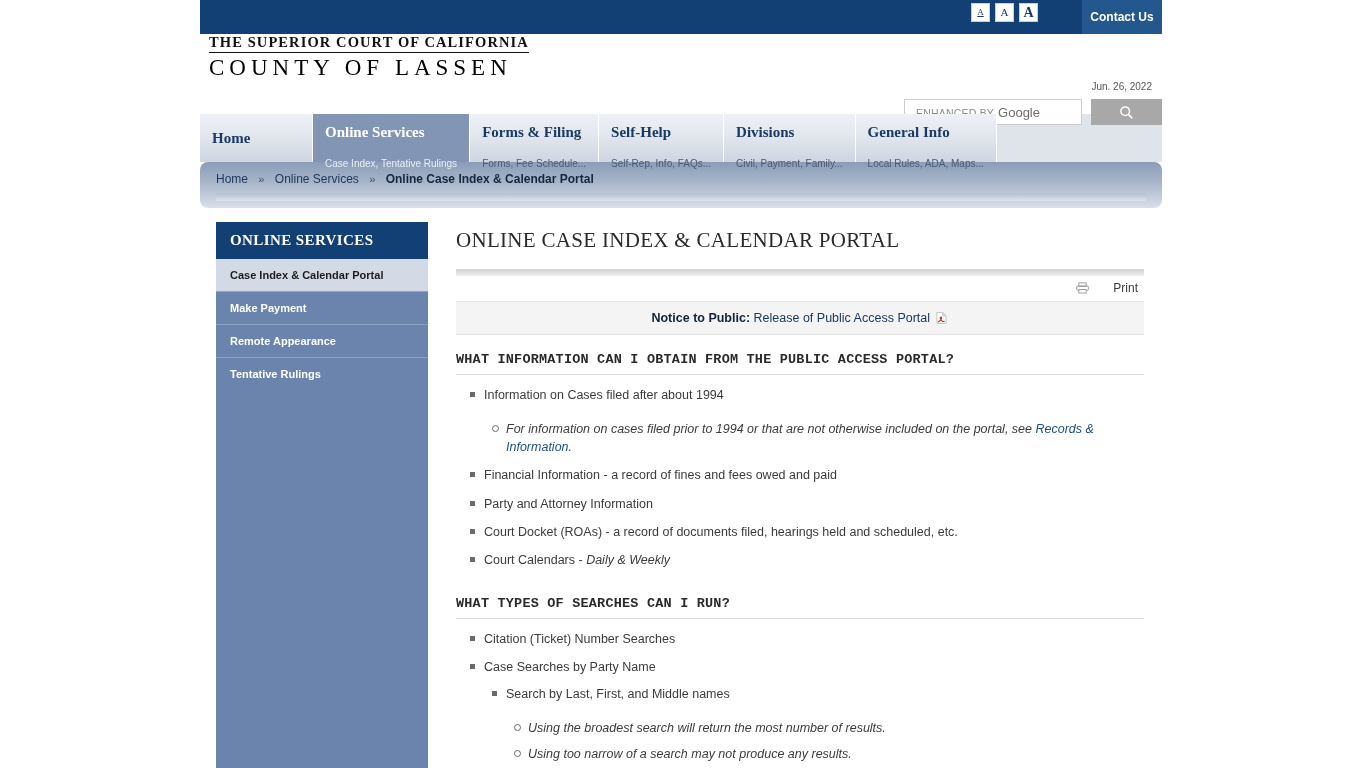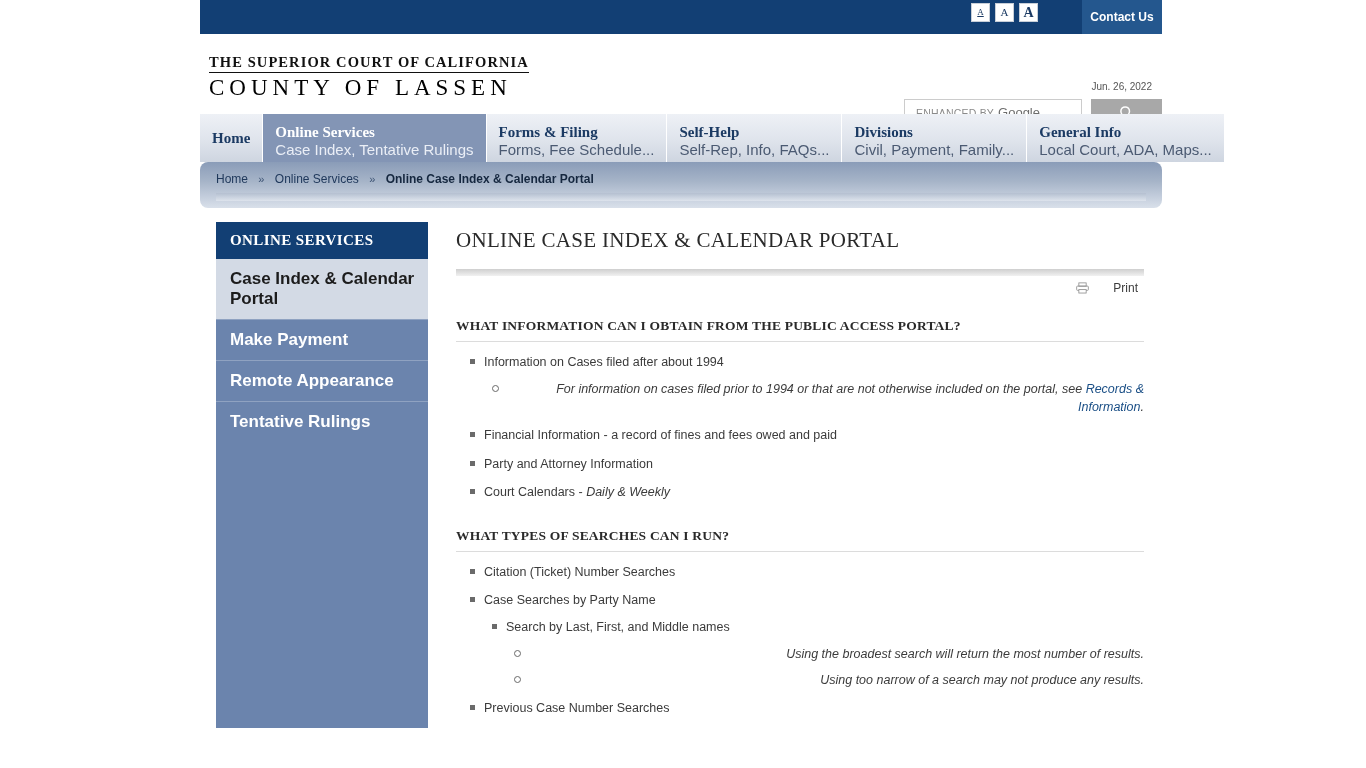--- a/index.html
+++ b/index.html
@@ -65,21 +65,21 @@
   }
 
   
   .masthead {
     position: relative;
     height: 80px;
     background: #ffffff;
   }
   .logo {
     position: absolute;
-    left: 9px; top: 20px;
+    left: 9px; top: 0;
     cursor: pointer;
   }
   .logo-line1 {
     font-family: "Liberation Serif", serif;
     font-size: 14.5px;
     font-weight: bold;
     letter-spacing: 1.1px;
     color: #111111;
     border-bottom: 1.5px solid #111111;
     padding-bottom: 1px;
@@ -155,24 +155,24 @@
   .nav-title {
     font-family: "Liberation Serif", serif;
     font-size: 15px;
     font-weight: bold;
     color: #1b3a63;
     white-space: nowrap;
     margin-top: 6px;
   }
   .nav-item.active .nav-title { color: #ffffff; }
   .nav-sub {
-    font-size: 15px;
+    font-size: 10px;
     color: #4b5a72;
     white-space: nowrap;
-    margin-top: 0;
+    margin-top: 17px;
   }
   .nav-item.active .nav-sub { color: #eaeef6; }
   .nav-item:first-child .nav-title { margin-top: 12px; }
 
   
   .crumbbar {
     height: 46px;
     background: linear-gradient(to bottom, #8a9cb8 0%, #a6b4c8 42%, #c3cddc 75%, #d9e0ea 100%);
     padding: 10px 0 0 16px;
     border-radius: 8px;
@@ -215,21 +215,21 @@
     background: #123f74;
     color: #ffffff;
     font-family: "Liberation Serif", serif;
     font-size: 15px;
     font-weight: bold;
     letter-spacing: 0.4px;
     padding: 10px 0 10px 14px;
   }
   .side-item {
     padding: 10px 0 10px 14px;
-    font-size: 17px;
+    font-size: 11px;
     font-weight: bold;
     color: #ffffff;
     border-top: 1px solid #8fa2c1;
     cursor: pointer;
   }
   .side-item.active {
     background: #d3dae5;
     color: #1c1c1c;
     border-top: none;
   }
@@ -270,21 +270,21 @@
     border-bottom: 1px solid #e4e4e4;
     text-align: center;
     padding: 9px 0;
     font-size: 12.5px;
     color: #1b3a63;
     cursor: pointer;
   }
   .notice b { color: #13243c; }
 
   .sect-head {
-    font-family: Liberation Serif, serif;
+    font-family: Liberation Mono, monospace;
     font-size: 13.5px;
     font-weight: bold;
     color: #2a2a2a;
     letter-spacing: 0.2px;
     padding: 17px 0 7px 0;
     border-bottom: 1px solid #dcdcdc;
   }
   ul.lvl1 {
     margin: 11px 0 0 0;
     padding-left: 28px;
@@ -316,24 +316,23 @@
     margin-bottom: 8px;
   }
   ul.lvl2 > li.sq::before {
     content: "";
     position: absolute;
     left: -14px; top: 6px;
     width: 5px; height: 5px;
     background: #6a6a6a;
   }
   ul.lvl3 {
-    margin: 9px 0 2px 0;
+    margin: 16px 0 2px 0;
     padding-left: 22px;
     list-style: none;
-    text-align: right;
   }
   ul.lvl3 > li {
     position: relative;
     font-size: 12.5px;
     color: #3b3b3b;
     font-style: italic;
     margin-bottom: 8px;
   }
   ul.lvl3 > li::before {
     content: "";
@@ -404,21 +403,21 @@
       <div class="nav-item">
         <div class="nav-title">Self-Help</div>
         <div class="nav-sub">Self-Rep, Info, FAQs...</div>
       </div>
       <div class="nav-item">
         <div class="nav-title">Divisions</div>
         <div class="nav-sub">Civil, Payment, Family...</div>
       </div>
       <div class="nav-item">
         <div class="nav-title">General Info</div>
-        <div class="nav-sub">Local Court, ADA, Maps...</div>
+        <div class="nav-sub">Local Rules, ADA, Maps...</div>
       </div>
     </div>
 
     <div class="crumbbar">
       <div class="crumbs">
         <span class="crumb-link">Home</span>
         <span class="crumb-sep">»</span>
         <span class="crumb-link">Online Services</span>
         <span class="crumb-sep">»</span>
         <span class="crumb-cur">Online Case Index &amp; Calendar Portal</span>
@@ -443,33 +442,43 @@
 
         <div class="print-row">
           <svg width="13" height="12" viewBox="0 0 16 14">
             <rect x="3.5" y="0.7" width="9" height="4" fill="none" stroke="#8c8c8c" stroke-width="1"></rect>
             <rect x="0.8" y="4.7" width="14.4" height="5.2" rx="1" fill="none" stroke="#8c8c8c" stroke-width="1"></rect>
             <rect x="3.5" y="9" width="9" height="4.2" fill="#ffffff" stroke="#8c8c8c" stroke-width="1"></rect>
           </svg>
           <span class="print-label">Print</span>
         </div>
 
+        <div class="notice">
+          <b>Notice to Public:</b>
+          <span>Release of Public Access Portal</span>
+          <svg class="pdf-ico" width="11" height="12" viewBox="0 0 12 13">
+            <path d="M1 0.6 h6.3 L11 4.2 V12.4 H1 Z" fill="#ffffff" stroke="#b9b9b9" stroke-width="0.9"></path>
+            <path d="M7.3 0.6 V4.2 H11 Z" fill="#e2e2e2" stroke="#b9b9b9" stroke-width="0.7"></path>
+            <path d="M2.6 10.6 c2.4-1.1 4-3.4 3.4-4.6 -0.5-1 -1.6-0.3 -1.3 1 0.4 1.8 2.2 3.6 4.3 3.2" fill="none" stroke="#c0392b" stroke-width="1.3" stroke-linecap="round"></path>
+          </svg>
+        </div>
 
         <div class="sect-head">WHAT INFORMATION CAN I OBTAIN FROM THE PUBLIC ACCESS PORTAL?</div>
         <ul class="lvl1">
           <li>
             <span>Information on Cases filed after about 1994</span>
             <ul class="lvl3">
               <li>
                 <span>For information on cases filed prior to 1994 or that are not otherwise included on the portal, see </span><span class="lnk">Records &amp; Information</span><span>.</span>
               </li>
             </ul>
           </li>
           <li><span>Financial Information - a record of fines and fees owed and paid</span></li>
           <li><span>Party and Attorney Information</span></li>
+          <li><span>Court Docket (ROAs) - a record of documents filed, hearings held and scheduled, etc.</span></li>
           <li><span>Court Calendars - </span><span class="ital">Daily &amp; Weekly</span></li>
         </ul>
 
         <div class="sect-head">WHAT TYPES OF SEARCHES CAN I RUN?</div>
         <ul class="lvl1">
           <li><span>Citation (Ticket) Number Searches</span></li>
           <li>
             <span>Case Searches by Party Name</span>
             <ul class="lvl2">
               <li class="sq">

